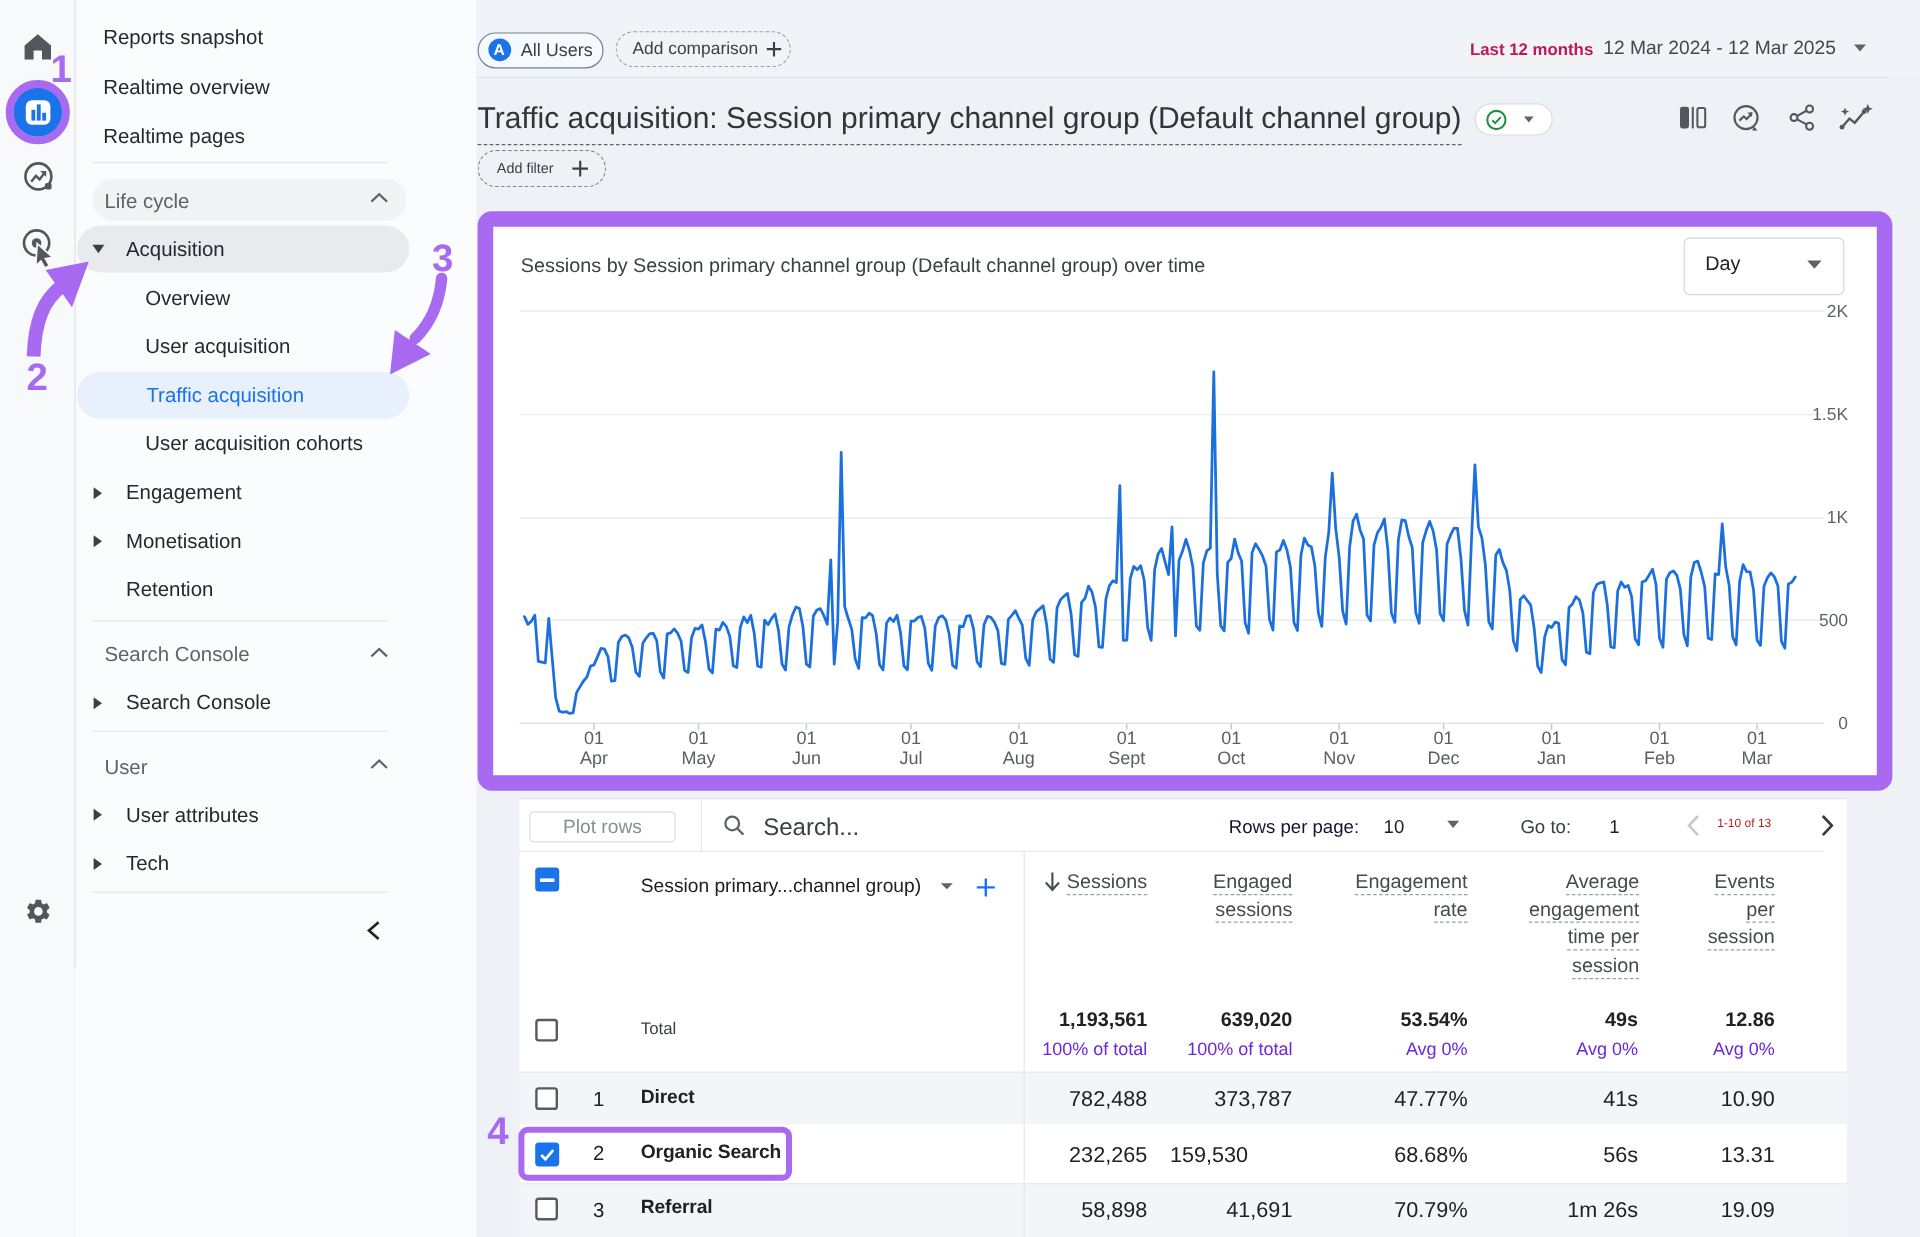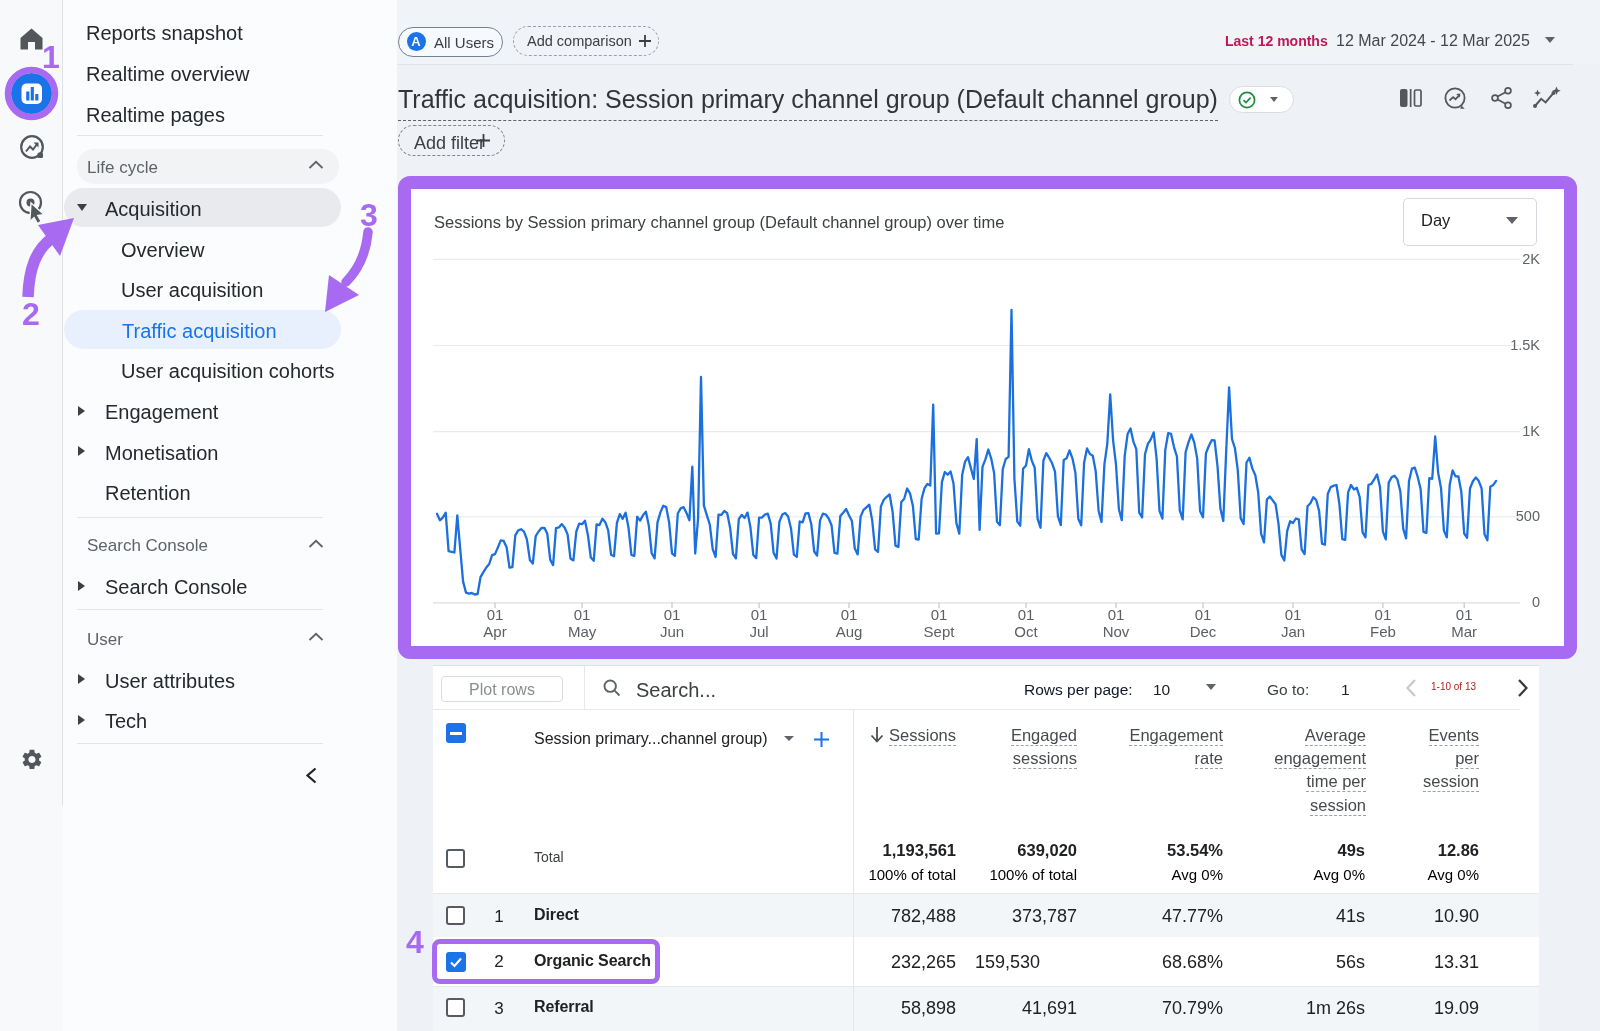--- a/index.html
+++ b/index.html
@@ -1,30 +1,30 @@
 <!DOCTYPE html>
 <html><head><meta charset="utf-8">
 <style>
 *{margin:0;padding:0;box-sizing:border-box}
 html,body{width:1600px;height:1031px;overflow:hidden}
 body{font-family:"Liberation Sans",sans-serif;background:#eef1f5;position:relative}
 .abs{position:absolute}
-.nav-item{position:absolute;font-size:20px;color:#25282c;white-space:nowrap}
+.nav-item{position:absolute;font-size:17px;color:#25282c;white-space:nowrap}
 .nav-hd{position:absolute;font-size:17px;color:#5f6368;white-space:nowrap}
 .tri-r{position:absolute;width:0;height:0;border-left:7px solid #3c4043;border-top:5px solid transparent;border-bottom:5px solid transparent}
 .tri-d{position:absolute;width:0;height:0;border-top:7px solid #3c4043;border-left:5px solid transparent;border-right:5px solid transparent}
 .caret{position:absolute;width:0;height:0;border-top:6px solid #5f6368;border-left:5px solid transparent;border-right:5px solid transparent}
 .hline{position:absolute;height:1px;background:#e3e6e9}
 .vline{position:absolute;width:1px;background:#e3e6e9}
 .cb{position:absolute;width:19px;height:19px;border:2px solid #575b5f;border-radius:3px;background:#fff}
 .rnum{position:absolute;font-size:17px;color:#202124;width:20px;text-align:center}
 .rname{position:absolute;font-size:16px;font-weight:bold;color:#202124;letter-spacing:-0.1px}
 .val{position:absolute;font-size:18px;color:#202124;transform:translateX(-100%);white-space:nowrap}
 .valb{position:absolute;font-size:16.5px;font-weight:bold;color:#202124;transform:translateX(-100%);white-space:nowrap}
-.sub{position:absolute;font-size:15px;color:#000000;transform:translateX(-100%);white-space:nowrap}
+.sub{position:absolute;font-size:15px;color:#6d28d9;transform:translateX(-100%);white-space:nowrap}
 .hcol{position:absolute;text-align:right;font-size:16.5px;color:#464a4e;line-height:23.2px;white-space:nowrap}
 .hcol span{border-bottom:1px dashed #9aa0a6;padding-bottom:1px}
 </style></head>
 <body>
 
 <div class="abs" style="left:0;top:0;width:63px;height:1031px;background:#f7f9fa"></div>
 <div class="abs" style="left:63px;top:0;width:334px;height:1031px;background:#fbfcfe"></div>
 <div class="abs" style="left:62px;top:0;width:1px;height:806px;background:#dfe1e5"></div>
 <svg class="abs" style="left:0;top:0" width="63" height="1031" viewBox="0 0 63 1031">
   <path d="M31.5 28.5 L20.5 38 V49.5 H28 V42 H35 V49.5 H42.5 V38 Z" fill="#53565a"></path>
@@ -126,21 +126,21 @@
   <circle cx="110" cy="19.2" r="2.9" fill="none" stroke="#54575b" stroke-width="1.7"></circle>
   <circle cx="97" cy="12" r="2.9" fill="none" stroke="#54575b" stroke-width="1.7"></circle>
   <path d="M99.6 10.6 L107.5 6.3 M99.6 13.4 L107.5 17.7" stroke="#54575b" stroke-width="1.7"></path>
   <path d="M137 20 l6.2-7.2 l4.4 3.6 l8-9.5" fill="none" stroke="#54575b" stroke-width="2"></path>
   <circle cx="137" cy="20" r="2" fill="#54575b"></circle>
     <circle cx="155.5" cy="7" r="2" fill="#54575b"></circle>
   <path d="M139.5 3.5 l1 2.5 l2.5 1 l-2.5 1 l-1 2.5 l-1-2.5 l-2.5-1 l2.5-1 z" fill="#54575b"></path>
   <path d="M158.5 0.5 l1.2 3 l3 1.2 l-3 1.2 l-1.2 3 l-1.2-3 l-3-1.2 l3-1.2 z" fill="#54575b"></path>
 </svg>
 <div class="abs" style="left:398px;top:125px;width:107px;height:31px;border:1.5px dashed #80868b;border-radius:16px"></div>
-<div class="abs" style="left:414px;top:133px;font-size:18px;color:#3c4043">Add filter</div>
+<div class="abs" style="left:414px;top:133px;font-size:12px;color:#3c4043">Add filter</div>
 <svg class="abs" style="left:476px;top:133px" width="15" height="15">
     <path d="M7.5 1 V14 M1 7.5 H14" stroke="#3c4043" stroke-width="1.8"></path>
   </svg>
 
 <div class="abs" style="left:397.5px;top:176px;width:1179px;height:482.5px;border:13.5px solid #a76af0;border-radius:12px;background:#fff"></div>
 <div class="abs" style="left:434px;top:213px;font-size:16.5px;color:#3c4043">Sessions by Session primary channel group (Default channel group) over time</div>
 <div class="abs" style="left:1403px;top:198px;width:134px;height:48px;border:1px solid #d5d8dc;border-radius:5px;background:#fff"></div>
 <div class="abs" style="left:1421px;top:211px;font-size:16.5px;color:#202124">Day</div>
 <div class="caret" style="left:1506px;top:217px;border-top-width:7px;border-left-width:6px;border-right-width:6px"></div>
 <svg class="abs" style="left:397px;top:176px" width="1179" height="482" viewBox="397 176 1179 482">

